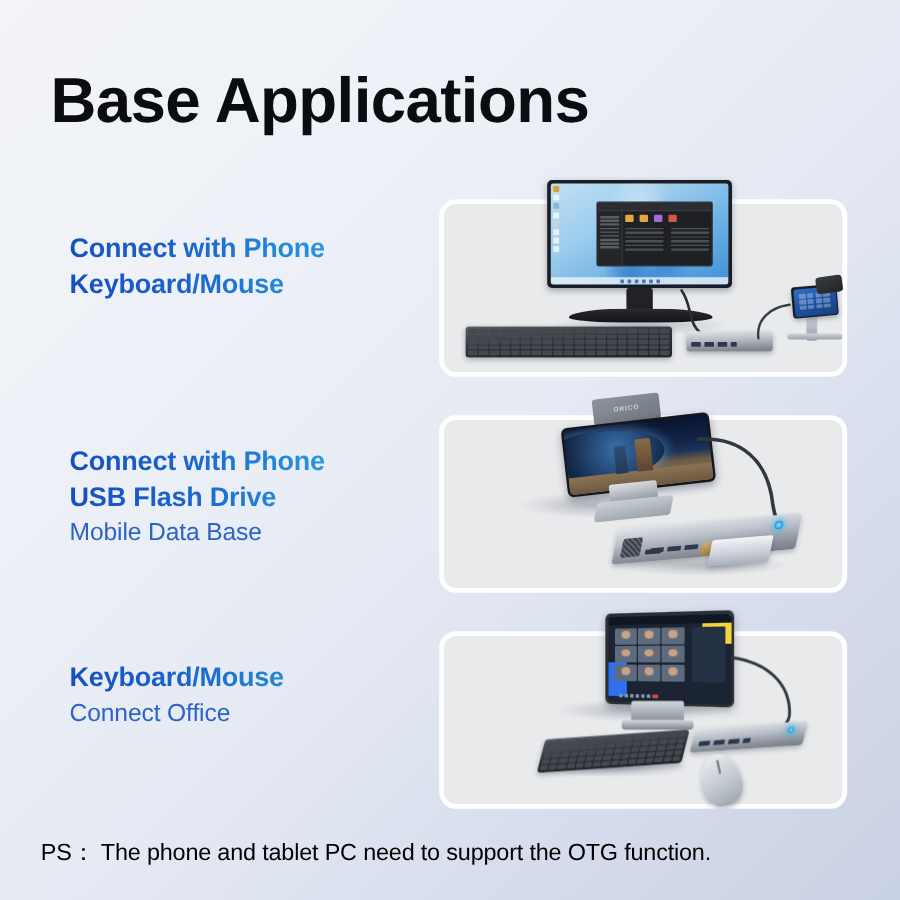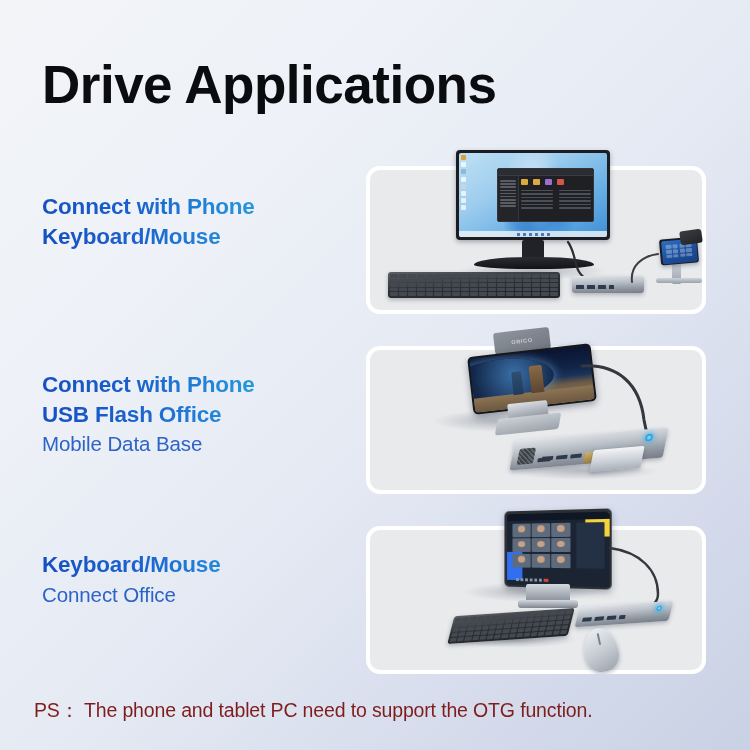--- a/index.html
+++ b/index.html
@@ -16,21 +16,21 @@
     position:absolute;left:42px;top:57px;
     font-size:53px;line-height:1.05;font-weight:700;
     letter-spacing:-0.5px;color:#0b0c10;white-space:nowrap;
   }
 
   
   .row{position:absolute;left:0;width:750px;height:176px;}
   .row1{top:140px;} .row2{top:320px;} .row3{top:500px;}
 
   
-  .txt{position:absolute;left:42px;top:52px;width:300px;}
+  .txt{position:absolute;left:58px;top:52px;width:300px;}
   .row2 .txt{top:50px;} .row3 .txt{top:50px;}
   .hl{
     font-size:22.5px;font-weight:700;line-height:1.32;letter-spacing:-0.2px;
     background:linear-gradient(90deg,#1550c0 0%,#1b63ce 32%,#2494dd 68%,#37b9e4 100%);
     -webkit-background-clip:text;background-clip:text;
     -webkit-text-fill-color:transparent;color:transparent;
     white-space:nowrap;
   }
   .sub{
     font-size:20.5px;font-weight:400;color:#2d63c6;letter-spacing:-0.1px;
@@ -163,29 +163,29 @@
     box-shadow:0 2px 4px rgba(40,50,70,.3);}
   .mouse::after{content:"";position:absolute;left:50%;top:12%;width:1.6px;height:26%;
     transform:translateX(-50%);background:#7b828b;border-radius:1px;}
 
   
   .cable{position:absolute;border:none;}
 
   
   .ps{
     position:absolute;left:34px;top:697px;
-    font-size:19.5px;color:#7f1d1d;letter-spacing:-0.15px;white-space:nowrap;
+    font-size:19.5px;color:#000000;letter-spacing:-0.15px;white-space:nowrap;
   }
 </style>
 </head>
 <body>
 
 <div class="page">
 
-  <div class="title">Drive Applications</div>
+  <div class="title">Base Applications</div>
 
   <div class="row row1">
     <div class="txt">
       <div class="hl">Connect with Phone</div>
       <div class="hl">Keyboard/Mouse</div>
     </div>
 
     <div class="card">
       <div class="stage">
         <div class="scene">
@@ -403,21 +403,21 @@
           </div>
 
         </div>
       </div>
     </div>
   </div>
 
   <div class="row row2">
     <div class="txt">
       <div class="hl">Connect with Phone</div>
-      <div class="hl">USB Flash Office</div>
+      <div class="hl">USB Flash Drive</div>
       <div class="sub">Mobile Data Base</div>
     </div>
 
     <div class="card">
       <div class="stage">
         <div class="scene">
 
           <div class="shadow" style="left:66px;top:86px;width:130px;height:22px;"></div>
           <div class="shadow" style="left:142px;top:138px;width:150px;height:18px;"></div>
 

